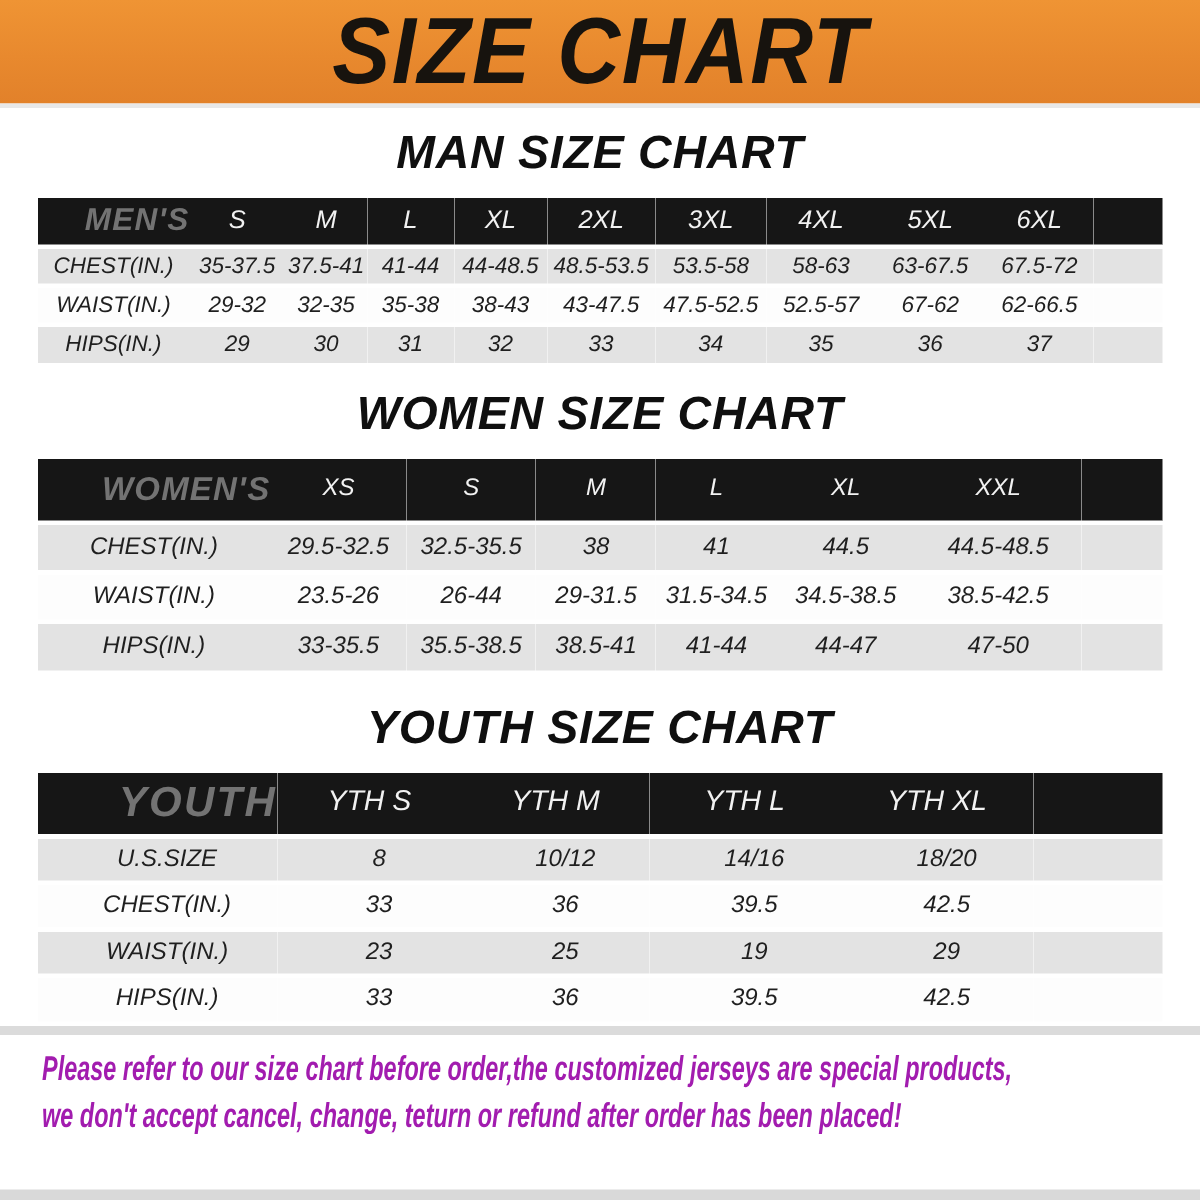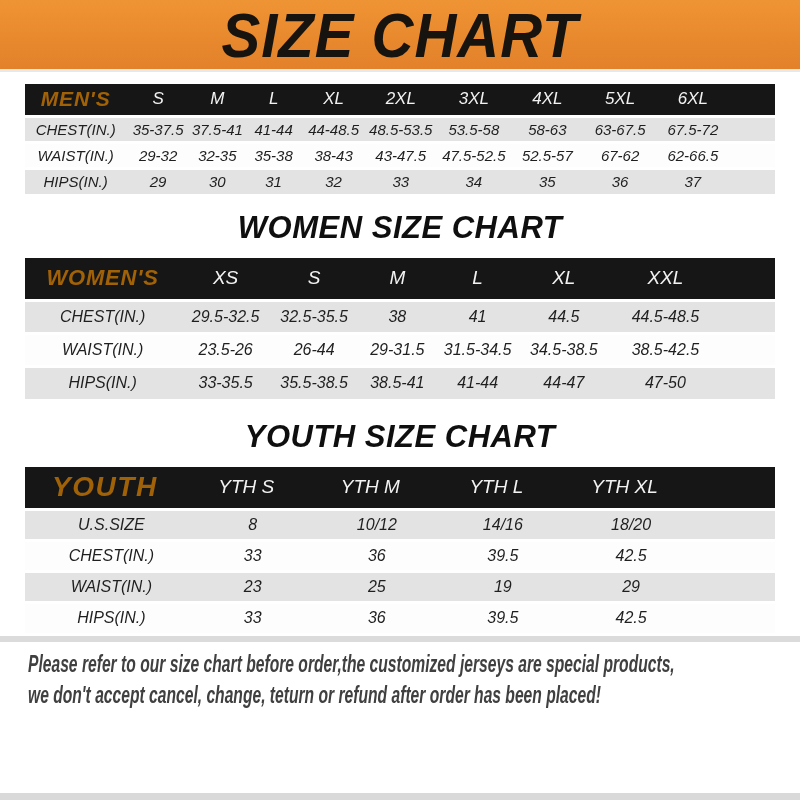--- a/index.html
+++ b/index.html
@@ -26,66 +26,67 @@
   .h-man   { margin-top:12px; }
   .h-women { margin-top:16px; }
   .h-youth { margin-top:20px; }
   
   table.size-table {
     width:750px; margin:12px auto 0 auto; border-collapse:collapse; table-layout:fixed;
   }
   table.size-table thead tr { background:#161616; }
   td { overflow:hidden; white-space:nowrap; }
   .head-label {
-    color:#a16207; font-weight:bold; text-align:center; padding-left:0;
+    color:#737373; font-weight:bold; text-align:right; padding-left:0;
     letter-spacing:0.8px;
   }
   .head-col { color:#f2f2f2; text-align:center; font-weight:normal; }
   tbody td { text-align:center; border-top:3px solid #ffffff; color:#1f1f1f; }
   tr.gray  { background:#e3e3e3; }
   tr.white { background:#fdfdfd; }
   
   .men thead tr { height:32px; }
   .men tbody tr { height:26px; }
   .men .head-label { font-size:21px; }
   .men .head-col { font-size:17px; }
   .men tbody td { font-size:15px; }
   
   .women thead tr { height:42px;margin-top:24px; }
   .women tbody tr { height:33px; }
   .women .head-label { font-size:22px; }
-  .women .head-col { font-size:19px; }
+  .women .head-col { font-size:16px; }
   .women tbody td { font-size:16px; }
   
   .youth { margin-top:14px; }
   .youth thead tr { height:42px; }
   .youth tbody tr { height:31px; }
   .youth .head-label { font-size:28px; letter-spacing:1.5px; }
   .youth .head-col { font-size:19px; }
   .youth tbody td { font-size:16px;padding-left:13px; }
   
   .divider-strip { height:6px; background:#dbdbdb; margin-top:3px; }
   .note { margin:7px 0 0 28px; }
   .note-line {
-    font-size:23px; font-weight:bold; color:#404040; line-height:31px; white-space:nowrap;
+    font-size:23px; font-weight:bold; color:#a21caf; line-height:31px; white-space:nowrap;
   }
   .squeeze { display:inline-block; transform:scaleX(0.68); transform-origin:0 50%; }
   .bottom-strip {
     position:absolute; left:0; bottom:0; width:100%; height:7px; background:#d9d9d9;
   }
 </style>
 </head>
 <body>
 
 <div class="page">
 
   <div class="banner">
     <div class="banner-title">SIZE CHART</div>
   </div>
 
+  <div class="section-heading h-man">MAN SIZE CHART</div>
 
   <table class="size-table men">
     <colgroup>
       <col style="width:13.5%">
         <col style="width:8.5%">
         <col style="width:7.3%">
         <col style="width:7.7%">
       <col style="width:8.3%">
         <col style="width:9.6%">
         <col style="width:9.9%">

